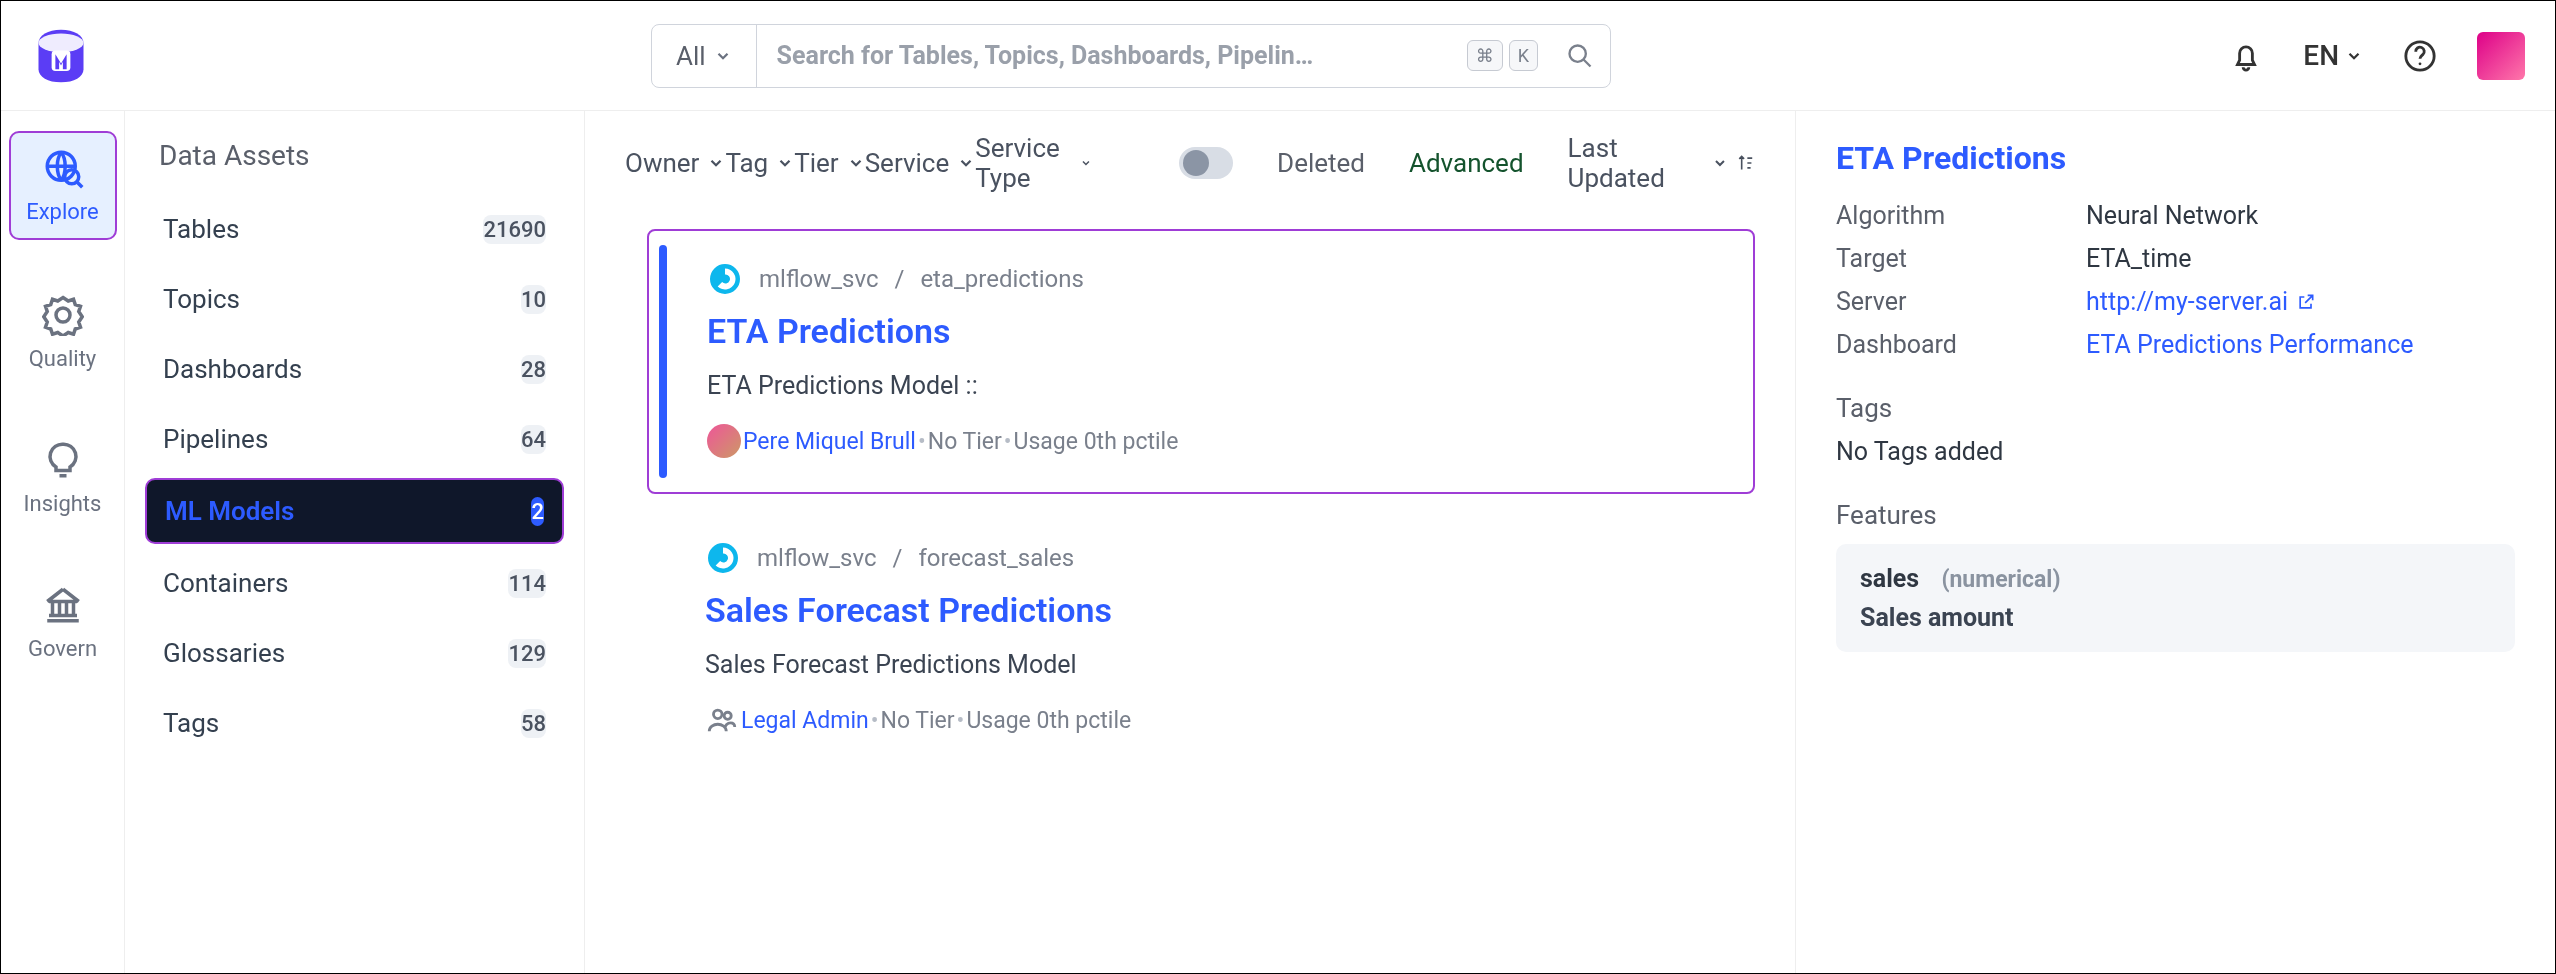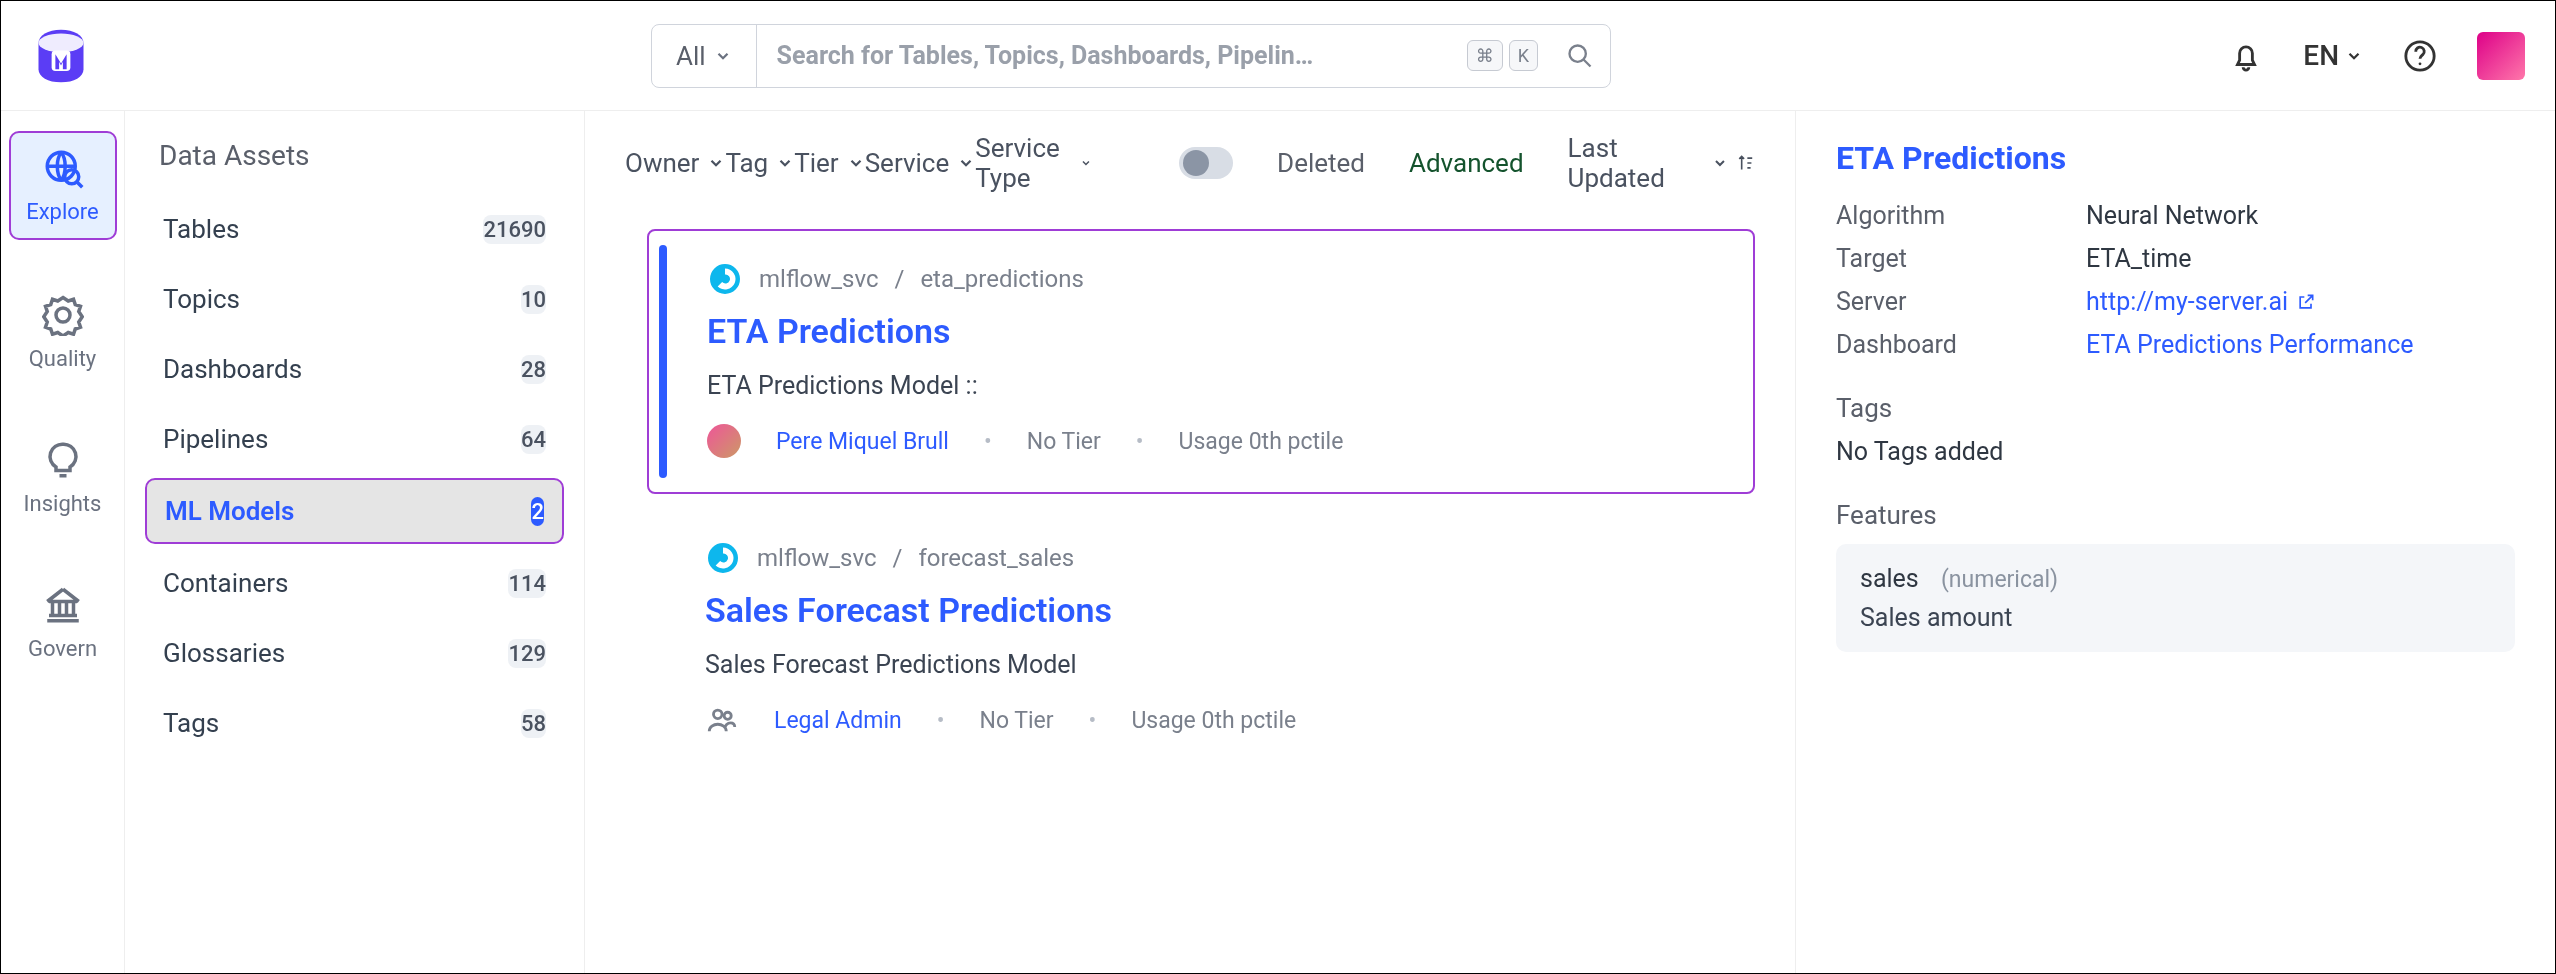--- a/index.html
+++ b/index.html
@@ -22,21 +22,21 @@
 .body{flex:1;display:flex;overflow:hidden;}
 
 .rail{width:124px;border-right:1px solid #eee;display:flex;flex-direction:column;align-items:center;padding-top:20px;gap:40px;}
 .rail-item{display:flex;flex-direction:column;align-items:center;gap:10px;padding:14px 8px;border-radius:10px;font-size:22px;color:#6b7280;cursor:pointer;width:108px;}
 .rail-item.active{background:#e6f0ff;color:#2d5bff;border:2px solid #9f3dd6;}
 .rail-item .ricon{width:42px;height:42px;}
 
 .assets{width:460px;border-right:1px solid #eee;padding:28px 20px;}
 .assets-title{font-size:28px;color:#5a5f6a;margin-bottom:26px;padding-left:14px;}
 .asset-row{display:flex;justify-content:space-between;align-items:center;padding:16px 18px;border-radius:10px;font-size:26px;color:#34404f;cursor:pointer;margin-bottom:8px;}
-.asset-row.active{background:#e5e5e5;color:#2d5bff;font-weight:600;border:2px solid #9f3dd6;}
+.asset-row.active{background:#0f172a;color:#2d5bff;font-weight:600;border:2px solid #9f3dd6;}
 .asset-count{background:#eef1f5;color:#4a5260;border-radius:8px;padding:2px 0;font-size:22px;font-weight:500;}
 .asset-row.active .asset-count{background:#2d5bff;color:#fff;}
 
 .main{flex:1;display:flex;overflow:hidden;}
 .results{flex:1;padding:22px 40px;display:flex;flex-direction:column;}
 .filter-bar{display:flex;align-items:center;gap:44px;font-size:26px;color:#4a5260;margin-bottom:36px;}
 .fchip{display:flex;align-items:center;gap:8px;cursor:pointer;}
 .chev{width:18px;height:18px;}
 .filter-spacer{flex:1;}
 .toggle{width:60px;height:32px;border-radius:20px;background:#d8dde5;position:relative;}
@@ -45,35 +45,35 @@
 .adv{color:#14532d;font-size:26px;}
 .sort{display:flex;align-items:center;gap:8px;font-size:26px;color:#4a5260;}
 
 .card{border:2px solid #9f3dd6;border-radius:8px;padding:30px 34px 34px 34px;margin-bottom:26px;position:relative;margin-left:22px;}
 .card::before{content:"";position:absolute;left:10px;top:14px;bottom:14px;width:8px;background:#2d5bff;border-radius:4px;}
 .card2{padding:20px 34px 10px 56px;}
 .svc-line{display:flex;align-items:center;gap:16px;font-size:24px;color:#7a808c;margin-bottom:14px;margin-left:24px;}
 .svc-icon{width:36px;height:36px;}
 .card-title{font-size:34px;font-weight:600;color:#2d5bff;margin-bottom:20px;margin-left:24px;}
 .card-desc{font-size:25px;color:#3b4452;margin-bottom:24px;margin-left:24px;}
-.meta-line{display:flex;align-items:center;gap:35px;font-size:23px;color:#7a808c;margin-left:24px;}
+.meta-line{display:flex;align-items:center;gap:2px;font-size:23px;color:#7a808c;margin-left:24px;}
 .meta-av{width:34px;height:34px;border-radius:50%;background:linear-gradient(135deg,#e59,#c96);}
 .meta-av2{width:34px;height:34px;color:#7a808c;}
 .meta-owner{color:#2d5bff;}
 .dot{color:#b6bcc6;}
 
 .detail{width:760px;border-left:1px solid #eee;padding:28px 40px;font-size:25px;color:#4a5260;}
 .detail-title{font-size:32px;font-weight:700;color:#2d5bff;margin-bottom:24px;}
 .drow{display:flex;margin-bottom:14px;}
 .dk{width:250px;color:#5a5f6a;}
 .dv{flex:1;color:#2f3742;}
 .dlink{color:#2d5bff;display:flex;align-items:center;gap:8px;}
 .ext-icon{width:20px;height:20px;}
 .dhead{font-size:26px;color:#5a5f6a;margin-top:34px;margin-bottom:14px;}
-.feature-box{background:#f4f6f9;border-radius:10px;padding:20px 24px;}
+.feature-box{background:#f4f6f9;border-radius:10px;padding:20px 24px;font-weight:bold;}
 .fname{font-size:25px;color:#2f3742;}
 .ftype{color:#8a93a0;font-size:23px;margin-left:16px;}
 .fdesc{margin-top:10px;color:#3b4452;}
 </style>
 </head>
 <body>
 
 <div class="app">
   <div class="topbar">
     <svg class="logo" viewBox="0 0 64 64">

